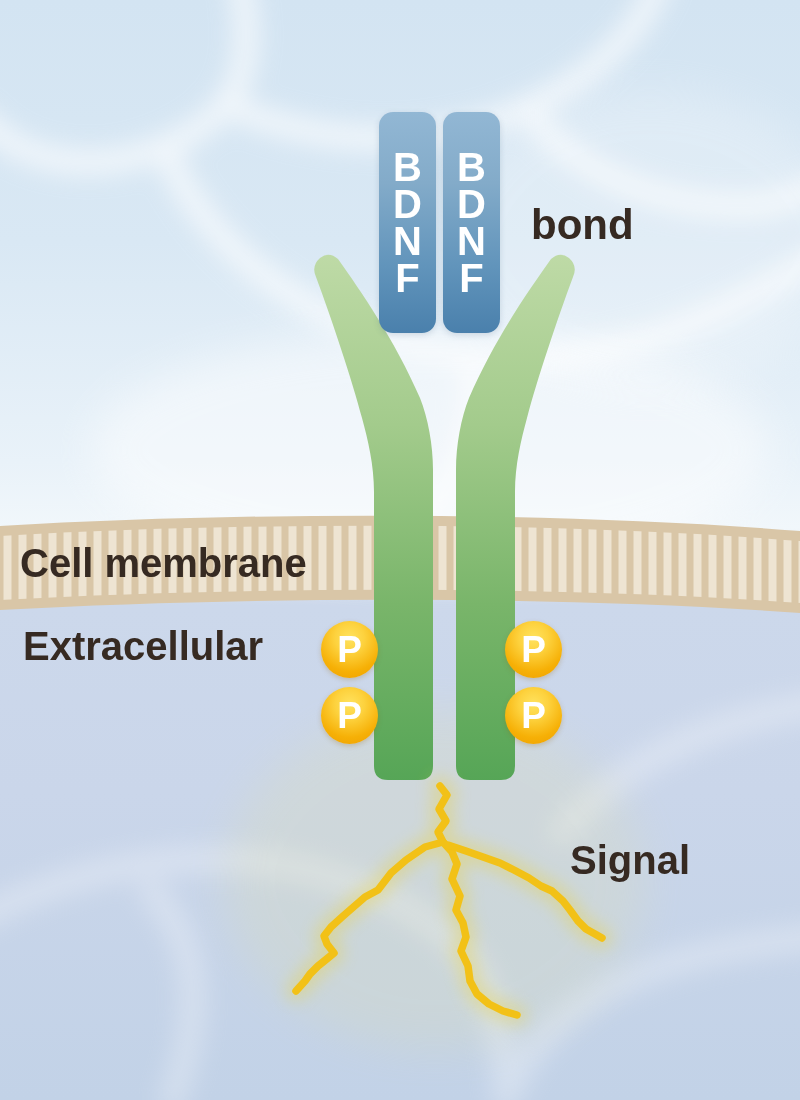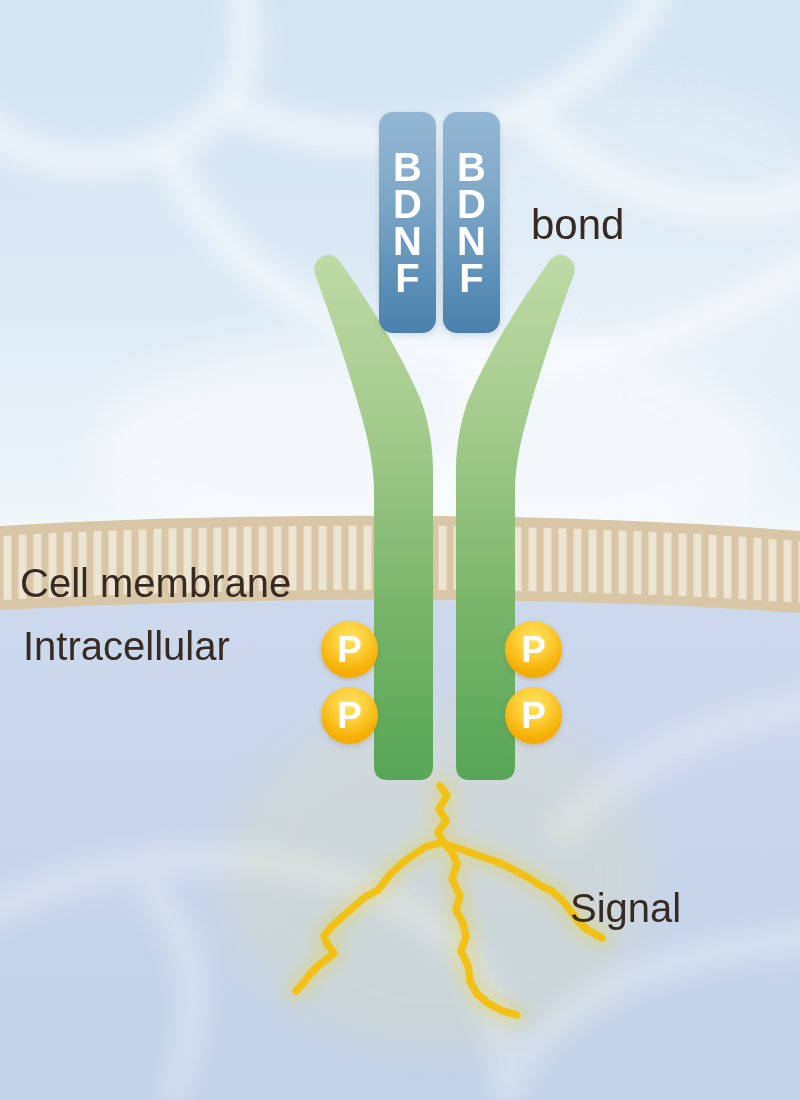--- a/index.html
+++ b/index.html
@@ -4,21 +4,21 @@
 <style>
   html,body{margin:0;padding:0;background:#9fb4c9;}
   .stage{
     position:relative;width:800px;height:1100px;overflow:hidden;
     font-family:"Liberation Sans",sans-serif;
     background:linear-gradient(180deg,#d3e4f2 0%,#d9e8f4 22%,#e9f2f9 42%,#f1f7fb 48%,#ccd8eb 55%,#cad6ea 72%,#c2d2e7 100%);
   }
   .stage svg{position:absolute;left:0;top:0;}
   .label{
     position:absolute;white-space:nowrap;color:#362a22;
-    font-weight:400;font-size:40px;line-height:40px;letter-spacing:0;
+    font-weight:700;font-size:40px;line-height:40px;letter-spacing:0;
   }
   .bdnf{
     position:absolute;width:57px;height:221px;border-radius:14px;
     background:linear-gradient(180deg,#92b7d4 0%,#83abc9 32%,#6194bb 70%,#4a80ac 100%);
     display:flex;flex-direction:column;justify-content:center;align-items:center;
     box-shadow:0 2px 6px rgba(60,90,120,.18);
   }
   .bdnf-letter{
     display:block;color:#ffffff;font-weight:600;font-size:40px;line-height:37px;text-align:center;
   }
@@ -176,17 +176,17 @@
     <span class="bdnf-letter">N</span>
     <span class="bdnf-letter">F</span>
   </div>
 
   <div class="pbadge" style="left:321px;top:621px;">P</div>
   <div class="pbadge" style="left:321px;top:687px;">P</div>
   <div class="pbadge" style="left:505px;top:621px;">P</div>
   <div class="pbadge" style="left:505px;top:687px;">P</div>
 
   <div class="label" style="left:531px;top:205px;font-size:42px;">bond</div>
-  <div class="label" style="left:20px;top:543px;margin-top:20px;">Cell membrane</div>
-  <div class="label" style="left:23px;top:626px;">Intracellular</div>
-  <div class="label" style="left:570px;top:840px;margin-top:48px;">Signal</div>
+  <div class="label" style="left:20px;top:543px;">Cell membrane</div>
+  <div class="label" style="left:23px;top:626px;">Extracellular</div>
+  <div class="label" style="left:570px;top:840px;">Signal</div>
 
 </div>
 
 </body></html>

